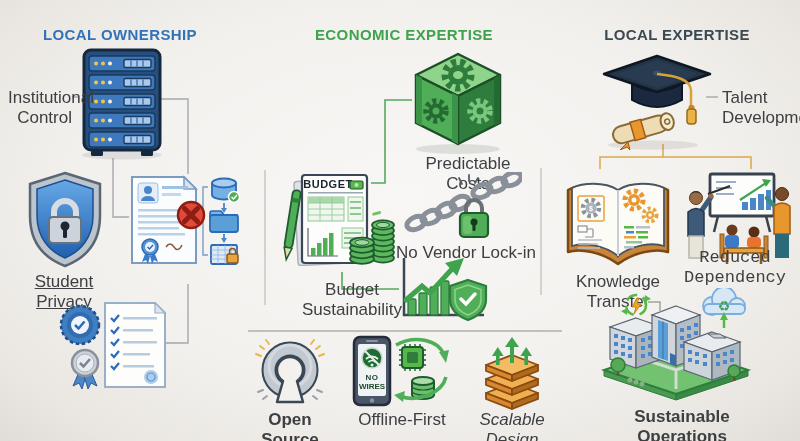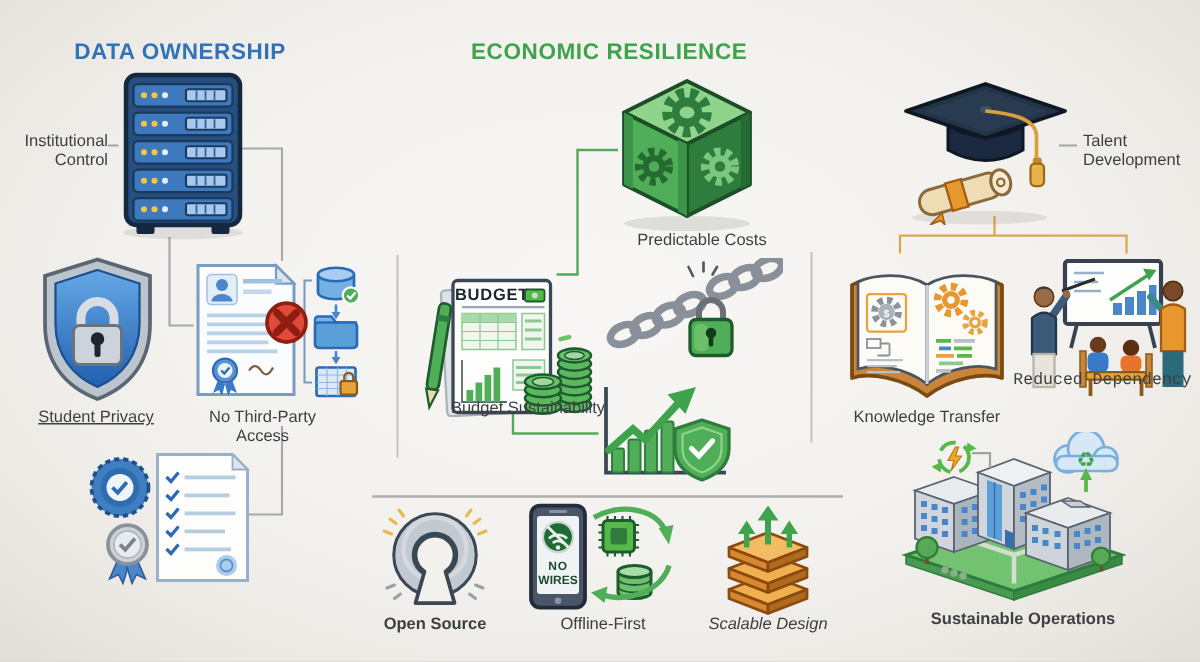--- a/index.html
+++ b/index.html
@@ -1,32 +1,33 @@
 <!DOCTYPE html>
 <html><head>
 <meta charset="utf-8">
 <style>
   html,body{margin:0;padding:0;background:#dddbd7;font-family:"Liberation Sans",sans-serif;}
   .canvas{position:relative;width:800px;height:441px;overflow:hidden;
     background:radial-gradient(ellipse at 50% 45%, #f8f7f5 0%, #f3f1ee 55%, #eae7e2 85%, #e0ddd8 100%);}
   .abs{position:absolute;}
   .hdr{position:absolute;top:26px;font-size:15px;font-weight:bold;letter-spacing:.4px;text-align:center;white-space:nowrap;}
-  .lbl{position:absolute;font-size:11px;color:#3d3f42;text-align:center;line-height:1.18;}
+  .lbl{position:absolute;font-size:17px;color:#3d3f42;text-align:center;line-height:1.18;}
   .lbl.right-align{text-align:right;}
   .lbl.left-align{text-align:left;}
   svg{display:block;}
   text{font-family:"Liberation Sans",sans-serif;}
 </style>
 </head>
 <body>
 
 <div class="canvas">
 
-  <div class="hdr" style="left: 30px; width: 180px; color: rgb(50, 115, 184);">DATA OWNERSHIP</div>
-  <div class="hdr" style="left: 314px; width: 180px; color: rgb(63, 163, 77);">ECONOMIC RESILIENCE</div>
+  <div class="hdr" style="left: 30px; width: 180px; color: rgb(50, 115, 184);">LOCAL OWNERSHIP</div>
+  <div class="hdr" style="left: 314px; width: 180px; color: rgb(63, 163, 77);">ECONOMIC EXPERTISE</div>
+  <div class="hdr" style="left: 587px; width: 180px; color: rgb(59, 74, 82);">LOCAL EXPERTISE</div>
 
   <svg class="abs" style="left:0;top:0;" width="800" height="441" viewBox="0 0 800 441">
 
     <g stroke="#a4a8ad" stroke-width="1.4" fill="none">
       <path d="M72,97 H79"></path>
       <path d="M160,99 H188 V174"></path>
       <path d="M113,158 V217 H129"></path>
       <path d="M188,284 V343 H166"></path>
     </g>
 
@@ -161,21 +162,20 @@
         <path d="M81,75 h26 M81,80 h26 M81,84 h26"></path>
           <path d="M88,70 v19 M95,70 v19 M101,70 v19"></path>
       </g>
       <path d="M99.5,79 v-2.5 a3,3 0 0 1 6,0 V79" fill="none" stroke="#8a5a1a" stroke-width="1.5"></path>
       <rect x="97" y="79" width="11" height="9" rx="1.5" fill="#e8a33d" stroke="#8a5a1a" stroke-width="1.5"></rect>
 
       <circle cx="61" cy="40" r="13" fill="#e04a3a" stroke="#8f1d12" stroke-width="2.5"></circle>
       <path d="M54.5,33.5 L67.5,46.5 M67.5,33.5 L54.5,46.5" stroke="#8f1d12" stroke-width="5" stroke-linecap="round"></path>
     </svg>
   </div>
-  <div class="lbl" style="left:123px;top:272px;width:104px;">No Third-Party Access</div>
 
   <div class="abs" style="left:55px;top:300px;">
     <svg width="115" height="92" viewBox="0 0 115 92">
       <path d="M50,3 H100 L110,13 V87 H50 Z" fill="#fdfdfc" stroke="#9ab0c8" stroke-width="2"></path>
       <path d="M100,3 l10,10 h-10 Z" fill="#dde6ef" stroke="#9ab0c8" stroke-width="1.2"></path>
       <g stroke="#2a6ab8" stroke-width="2.2" fill="none">
         <path d="M56,18 l3,3 5,-6"></path>
           <path d="M56,30 l3,3 5,-6"></path>
           <path d="M56,42 l3,3 5,-6"></path>
         <path d="M56,54 l3,3 5,-6"></path>
@@ -219,21 +219,21 @@
       <circle cx="28" cy="61" r="10" fill="none" stroke="#256b31" stroke-width="5.5" stroke-dasharray="4,3.2"></circle>
       <circle cx="28" cy="61" r="7.5" fill="#256b31"></circle>
         <circle cx="28" cy="61" r="3.5" fill="#4fae57"></circle>
       <circle cx="72" cy="61" r="10" fill="none" stroke="#7cc77f" stroke-width="5.5" stroke-dasharray="4,3.2"></circle>
       <circle cx="72" cy="61" r="7.5" fill="#7cc77f"></circle>
         <circle cx="72" cy="61" r="3.5" fill="#2e7d3c"></circle>
     </svg>
   </div>
   <div class="lbl" style="left:418px;top:154px;width:100px;">Predictable Costs</div>
 
-  <div class="abs" style="left:280px;top:180px;">
+  <div class="abs" style="left:280px;top:168px;">
     <svg width="116" height="98" viewBox="0 0 116 98">
       <rect x="16" y="12" width="65" height="84" rx="3" fill="#dfe3e8" stroke="#aab2bc" stroke-width="1.5" transform="rotate(-3 48 54)"></rect>
       <rect x="22" y="7" width="65" height="88" rx="3" fill="#fdfdfc" stroke="#3a4754" stroke-width="2.2"></rect>
       <text x="48" y="20" font-size="11" font-weight="bold" letter-spacing="0.5" fill="#1d2530" text-anchor="middle">BUDGET</text>
       <rect x="70" y="13" width="13" height="8" rx="1.5" fill="#57b84a" stroke="#1e5c2e" stroke-width="1.2"></rect>
       <circle cx="76.5" cy="17" r="2" fill="#bfe3c0"></circle>
       <rect x="28" y="24" width="55" height="1.5" fill="#9aa6b2"></rect>
       <rect x="28" y="29" width="36" height="24" fill="#eef6ee" stroke="#8fc793" stroke-width="1"></rect>
       <rect x="28" y="29" width="36" height="6" fill="#a9d8ab"></rect>
       <g stroke="#8fc793" stroke-width="0.8">
@@ -279,21 +279,21 @@
       </g>
       <g stroke="#1e5c2e" stroke-width="1.7">
         <ellipse cx="82" cy="91" rx="12" ry="4.8" fill="#5cb85f"></ellipse>
           <ellipse cx="82" cy="85.5" rx="12" ry="4.8" fill="#5cb85f"></ellipse>
         <ellipse cx="82" cy="80" rx="12" ry="4.8" fill="#5cb85f"></ellipse>
           <ellipse cx="82" cy="74.5" rx="12" ry="4.8" fill="#6cc06c"></ellipse>
         <ellipse cx="82" cy="74.5" rx="7" ry="2.8" fill="#9fd8a0" stroke-width="1"></ellipse>
       </g>
     </svg>
   </div>
-  <div class="lbl" style="left:267px;top:266px;width:140px;padding-left:15px;">Budget Sustainability</div>
+  <div class="lbl" style="left:267px;top:280px;width:140px;padding-left:15px;">Budget Sustainability</div>
 
   <div class="abs" style="left:404px;top:172px;">
     <svg width="118" height="68" viewBox="0 0 118 68">
       <g fill="none" stroke="#8a9099" stroke-width="5">
         <ellipse cx="12" cy="51" rx="9.5" ry="6" transform="rotate(-23 12 51)"></ellipse>
         <ellipse cx="27" cy="45" rx="9.5" ry="6" transform="rotate(-23 27 45)"></ellipse>
         <ellipse cx="42" cy="38" rx="9.5" ry="6" transform="rotate(-23 42 38)"></ellipse>
         <ellipse cx="56" cy="31" rx="9.5" ry="6" transform="rotate(-23 56 31)"></ellipse>
         <ellipse cx="78" cy="19" rx="9.5" ry="6" transform="rotate(-23 78 19)"></ellipse>
         <ellipse cx="93" cy="13" rx="9.5" ry="6" transform="rotate(-23 93 13)"></ellipse>
@@ -304,20 +304,21 @@
           <path d="M65,9 l0,-6"></path>
           <path d="M71,11 l3,-5"></path>
       </g>
       <path d="M62,42 v-6 a8,8 0 0 1 16,0 v6" stroke="#6a7076" stroke-width="4" fill="none"></path>
       <rect x="56" y="41" width="28" height="24" rx="4" fill="#4fae57" stroke="#1e5c2e" stroke-width="2.2"></rect>
       <rect x="59" y="44" width="9" height="18" rx="3.5" fill="#6cc06c"></rect>
       <circle cx="70" cy="50" r="3.5" fill="#143a1c"></circle>
       <rect x="68.5" y="52" width="3" height="7" rx="1.2" fill="#143a1c"></rect>
     </svg>
   </div>
+  <div class="lbl" style="left:396px;top:243px;width:140px;">No Vendor Lock-in</div>
 
   <div class="abs" style="left:398px;top:256px;">
     <svg width="90" height="66" viewBox="0 0 90 66">
       <path d="M6,2 V59 H86" stroke="#3a4754" stroke-width="2.5" fill="none"></path>
       <g fill="#4fae57" stroke="#2e7d3c" stroke-width="1.3">
         <rect x="10" y="43" width="8" height="16" rx="1.5"></rect>
           <rect x="21" y="37" width="8" height="22" rx="1.5"></rect>
         <rect x="32" y="31" width="8" height="28" rx="1.5"></rect>
           <rect x="43" y="25" width="8" height="34" rx="1.5"></rect>
       </g>

